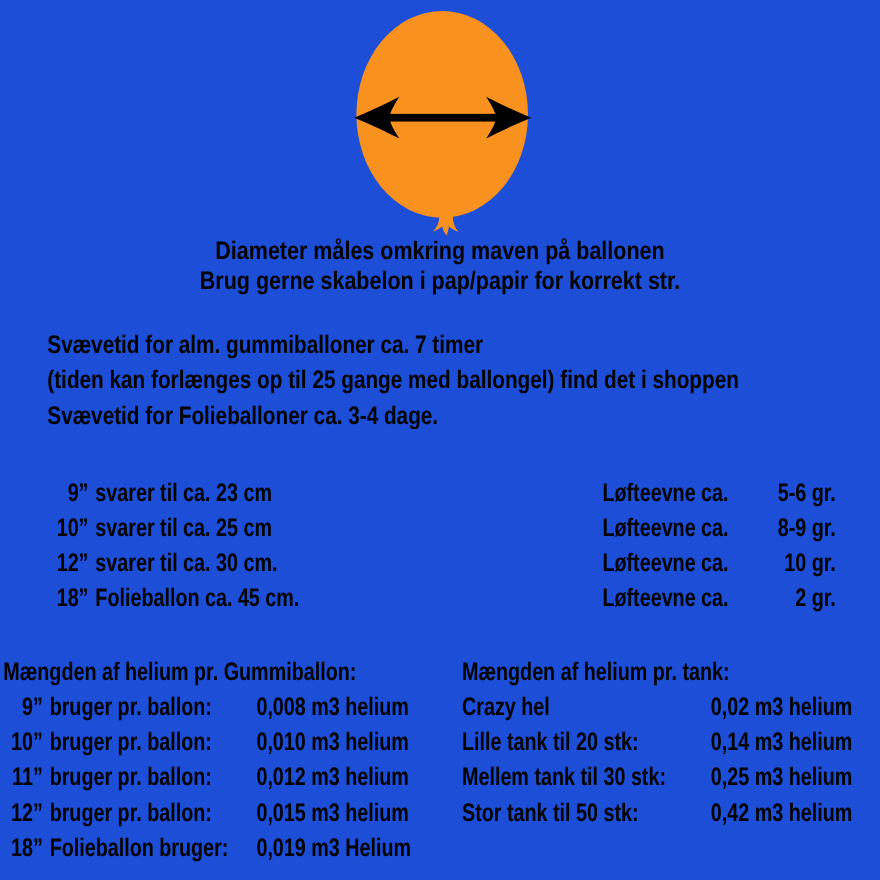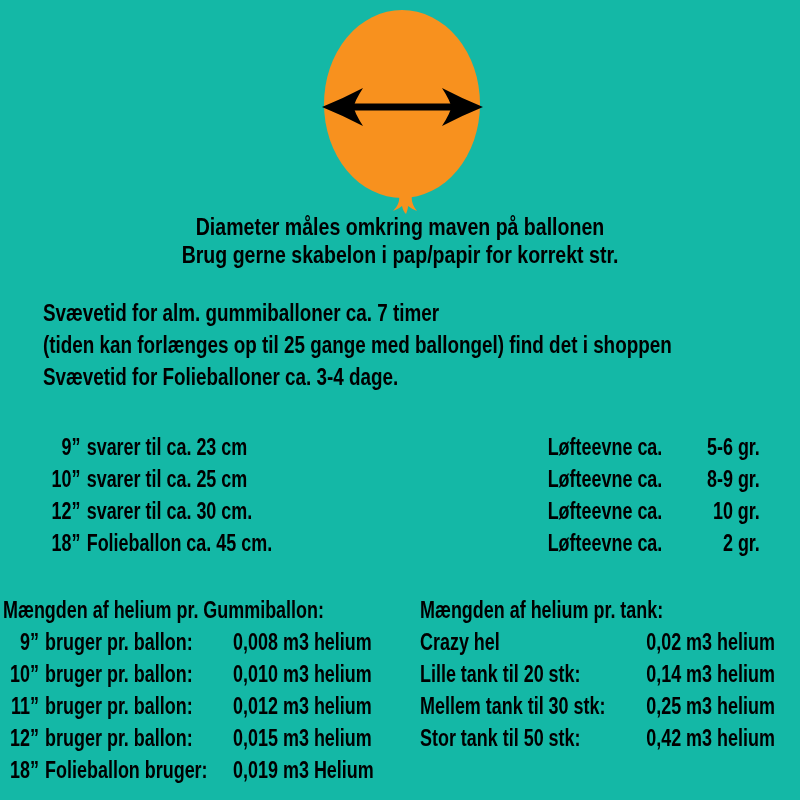--- a/index.html
+++ b/index.html
@@ -1,20 +1,20 @@
 <!DOCTYPE html>
 <html><head>
 <meta charset="utf-8">
 <style>
   html, body { margin: 0; padding: 0; background: #ffffff; }
   .page {
     position: relative;
     width: 800px;
     height: 800px;
-    background: #14b8a6;
+    background: #1d4ed8;
     overflow: hidden;
     font-family: "Liberation Sans", "DejaVu Sans", sans-serif;
     font-weight: bold;
     color: #000000;
   }
 
   
   .balloon-svg {
     position: absolute;
     left: 318px;

